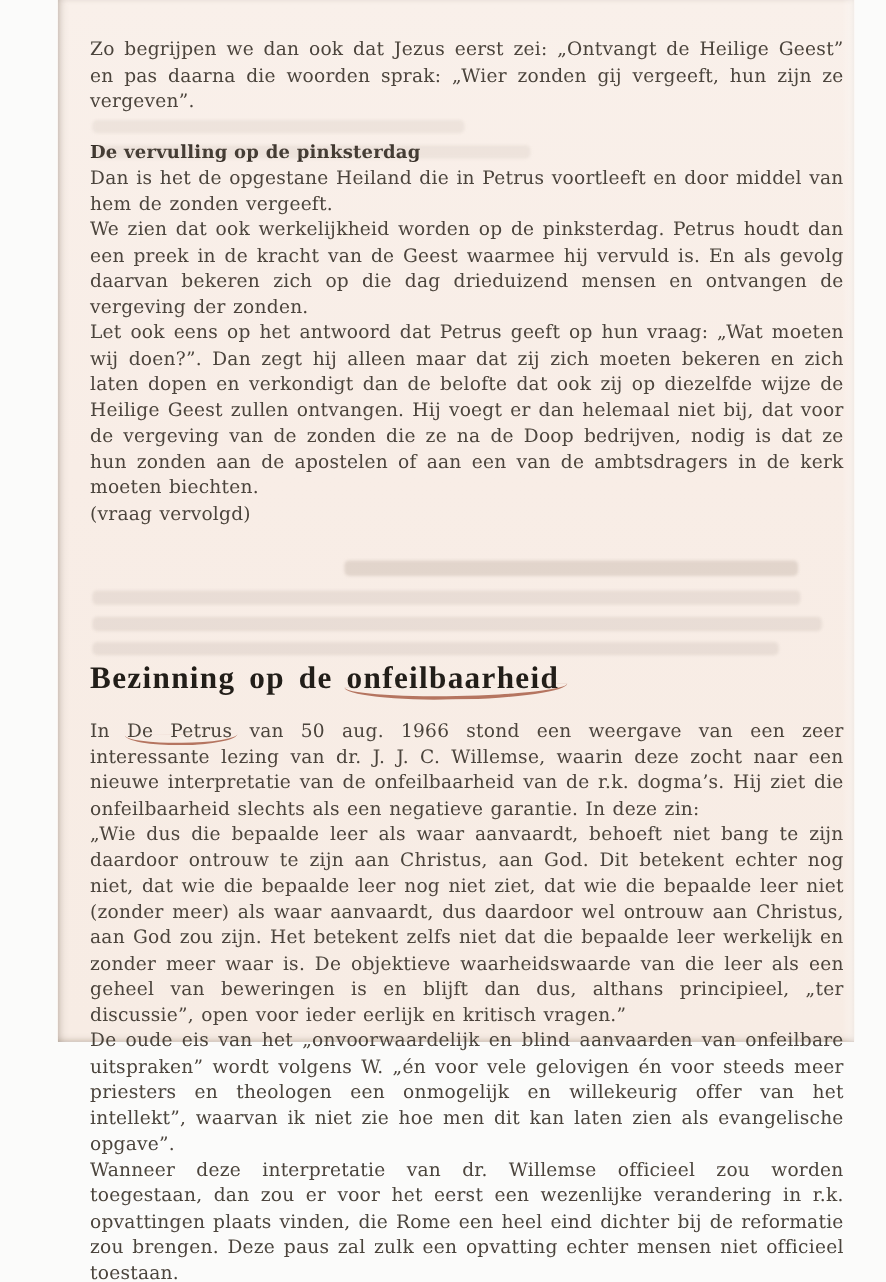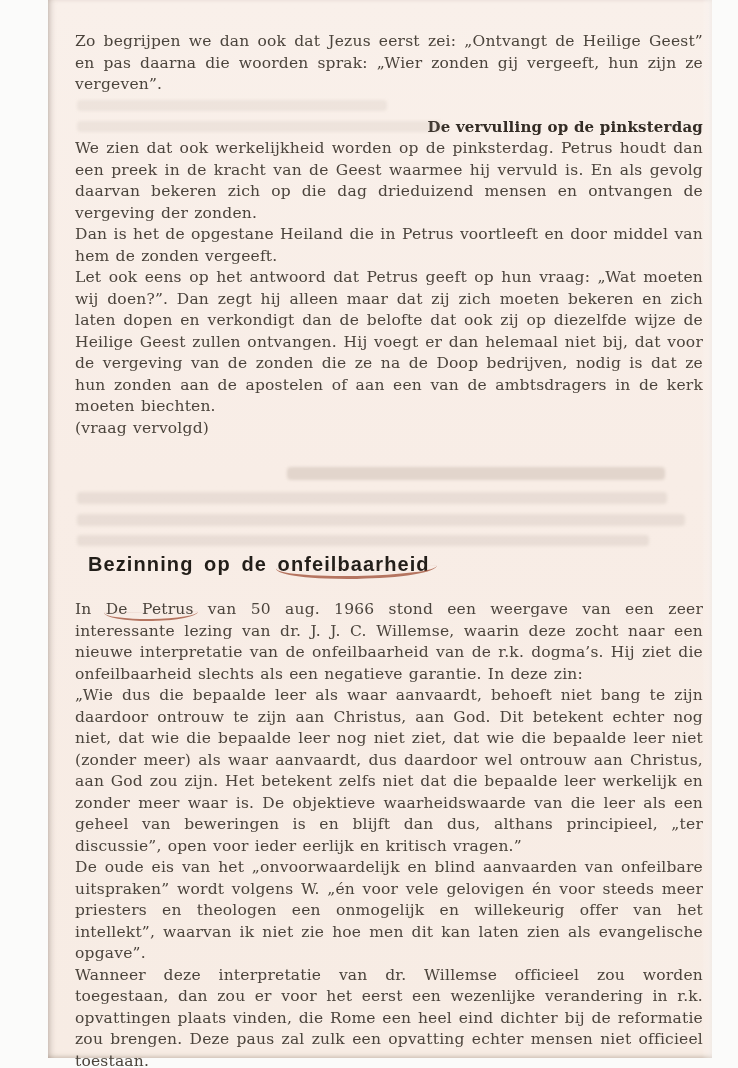--- a/index.html
+++ b/index.html
@@ -2,21 +2,21 @@
 <html lang="nl"><head>
 <meta charset="utf-8">
 <style>
   html,body{margin:0;padding:0;}
   body{
     width:738px;height:1068px;position:relative;overflow:hidden;
     background:#fbfbfa;
     font-family:"DejaVu Serif",serif;
   }
   .page{
-    position:absolute;left:48px;top:0;width:664px;height:1058px;
+    position:absolute;left:48px;top:0;width:664px;height:868px;
     box-sizing:border-box;padding:31px 9px 0 27px;
     background:linear-gradient(180deg,#f9f0ea 0%,#f8ede6 45%,#f7ece4 100%);
     box-shadow:
       inset 5px 0 7px -4px rgba(110,95,85,.45),
       inset -4px 0 6px -4px rgba(170,150,135,.30),
       inset 0 -4px 5px -3px rgba(150,130,115,.40);
   }
   .page::after{
     content:"";position:absolute;right:0;top:0;bottom:0;width:10px;
     background:linear-gradient(to right,rgba(255,255,255,0),rgba(255,255,255,.45));
@@ -24,38 +24,38 @@
   }
   p.body{
     margin:0;
     font-size:15.5px;line-height:21.5px;
     letter-spacing:.2px;word-spacing:1px;
     text-align:justify;color:#4b443c;
   }
   .subhead{
     position:relative;margin-top:21px;
     font-weight:bold;font-size:15px;line-height:21.5px;
-    text-align:right;color:#332c25;letter-spacing:.2px;
+    text-align:left;color:#332c25;letter-spacing:.2px;
   }
   .cont{text-align:right;}
   .gap{position:relative;height:112px;}
   .smudge{
     position:absolute;background:rgba(176,160,148,.20);
     border-radius:4px;filter:blur(1.5px);pointer-events:none;
   }
   .subhead .s-a{left:2px;top:-17px;width:310px;height:11px;background:rgba(176,160,148,.15);}
   .subhead .s-b{left:2px;top:4px;width:365px;height:11px;background:rgba(176,160,148,.15);}
   .gap .s-1{top:28px;left:212px;width:378px;height:13px;background:rgba(168,150,138,.28);}
   .gap .s-2{top:53px;left:2px;width:590px;height:12px;}
   .gap .s-3{top:75px;left:2px;width:608px;height:12px;}
   .gap .s-4{top:96px;left:2px;width:572px;height:11px;}
   h1.title{
-    position:relative;margin:0 13px 21px;
-    font-family:Liberation Sans, sans-serif;
-    font-weight:bold;font-size:20px;line-height:27px;
+    position:relative;margin:0 0 21px;
+    font-family:Liberation Serif, serif;
+    font-weight:bold;font-size:26px;line-height:27px;
     letter-spacing:1.1px;word-spacing:4px;color:#221e19;
   }
   
   .r-i{}
   .r-pen{position:relative;white-space:nowrap;}
   .r-pen::after{
     content:"";position:absolute;left:-2px;right:-4px;bottom:-3px;height:7px;
     border-bottom:2px solid rgba(164,86,62,.8);
     border-radius:0 0 50% 50% / 0 0 100% 100%;
     transform:rotate(-.6deg);
@@ -72,22 +72,22 @@
 <div class="page">
 
   <p class="body"><span>Zo begrijpen we dan ook dat Jezus eerst zei: „Ontvangt de Heilige Geest” en pas daarna die woorden sprak: „Wier zonden gij vergeeft, hun zijn ze vergeven”.</span></p>
 
   <div class="subhead">
     <span class="smudge s-a"></span>
     <span class="smudge s-b"></span>
     <span>De vervulling op de pinksterdag</span>
   </div>
 
+  <p class="body"><span>Dan is het de opgestane Heiland die in Petrus voortleeft en door middel van hem de zonden vergeeft.</span></p>
   <p class="body"><span>We zien dat ook werkelijkheid worden op de pinksterdag. Petrus houdt dan een preek in de kracht van de Geest waarmee hij vervuld is. En als gevolg daarvan bekeren zich op die dag drieduizend mensen en ontvangen de vergeving der zonden.</span></p>
-  <p class="body"><span>Dan is het de opgestane Heiland die in Petrus voortleeft en door middel van hem de zonden vergeeft.</span></p>
   <p class="body"><span>Let ook eens op het antwoord dat Petrus geeft op hun vraag: „Wat moeten wij doen?”. Dan zegt hij alleen maar dat zij zich moeten bekeren en zich laten dopen en verkondigt dan de belofte dat ook zij op diezelfde wijze de Heilige Geest zullen ontvangen. Hij voegt er dan helemaal niet bij, dat voor de vergeving van de zonden die ze na de Doop bedrijven, nodig is dat ze hun zonden aan de apostelen of aan een van de ambtsdragers in de kerk moeten biechten.</span></p>
 
   <p class="body cont">(vraag vervolgd)</p>
 
   <div class="gap">
     <span class="smudge s-1"></span>
     <span class="smudge s-2"></span>
     <span class="smudge s-3"></span>
     <span class="smudge s-4"></span>
   </div>

